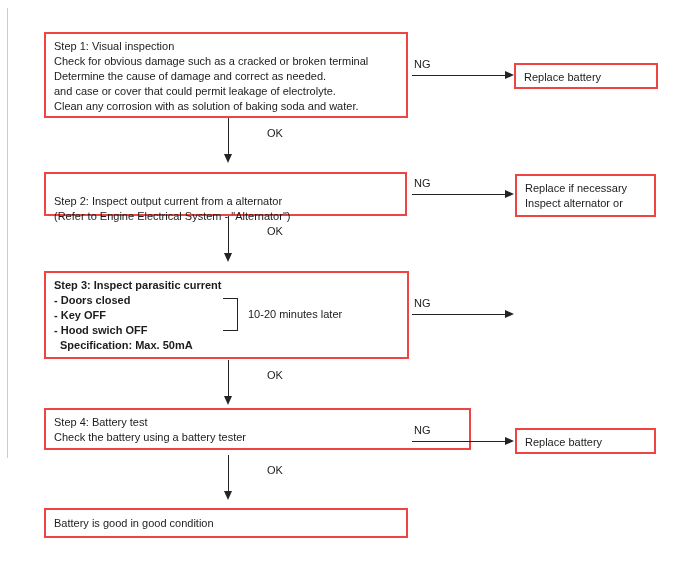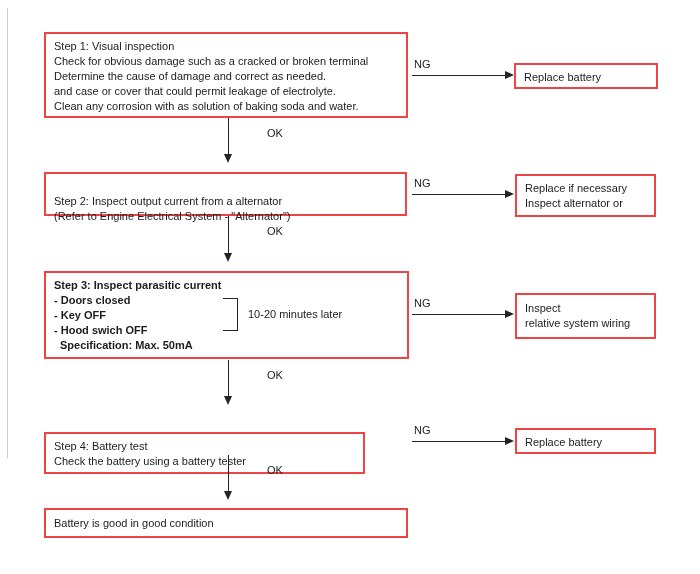--- a/index.html
+++ b/index.html
@@ -29,21 +29,21 @@
     border-left:9px solid #242424;
   }
   .lbl { position:absolute; white-space:nowrap; }
   .ok-lbl { left:235px;margin-left:32px; }
   .ng-lbl { left:414px; }
 
   
   #step1-box  { left:44px;  top:32px;  width:364px; height:86px; }
   #step2-box  { left:44px;  top:172px; width:363px; height:44px; padding-top:20px; }
   #step3-box  { left:44px;  top:271px; width:365px; height:88px;font-weight:bold; }
-  #step4-box  { left:44px;  top:432px; width:321px; height:42px; }
+  #step4-box  { left:44px;  top:408px; width:427px; height:42px; }
   #result-box { left:44px;  top:508px; width:364px; height:30px; padding-top:6px; }
 
   
   #out1-box { left:514px; top:63px;  width:144px; height:26px; padding-top:5px; }
   #out2-box { left:515px; top:174px; width:141px; height:43px; padding-top:5px; }
   #out3-box { left:515px; top:293px; width:141px; height:46px; padding-top:6px; }
   #out4-box { left:515px; top:428px; width:141px; height:26px; padding-top:5px; }
 
   
   #ok1-line { left:228px; top:118px; height:37px; } #ok1-head { left:224px; top:154px; } #ok1-lbl { top:126px; }
@@ -117,24 +117,20 @@
     <div class="ln">- Key OFF</div>
     <div class="ln">- Hood swich OFF</div>
     <div class="ln indent">Specification: Max. 50mA</div>
   </div>
   <div id="bracket"></div>
   <div class="lbl" id="bracket-note">10-20 minutes later</div>
 
   <div class="lbl ng-lbl" id="ng3-lbl">NG</div>
   <div class="hline" id="ng3-line"></div>
   <div class="head-right" id="ng3-head"></div>
-  <div class="box" id="out3-box">
-    <div class="ln">Inspect</div>
-    <div class="ln">relative system wiring</div>
-  </div>
 
   <div class="vline" id="ok3-line"></div>
   <div class="head-down" id="ok3-head"></div>
   <div class="lbl ok-lbl" id="ok3-lbl">OK</div>
 
   <div class="box" id="step4-box">
     <div class="ln">Step 4: Battery test</div>
     <div class="ln">Check the battery using a battery tester</div>
   </div>
 

